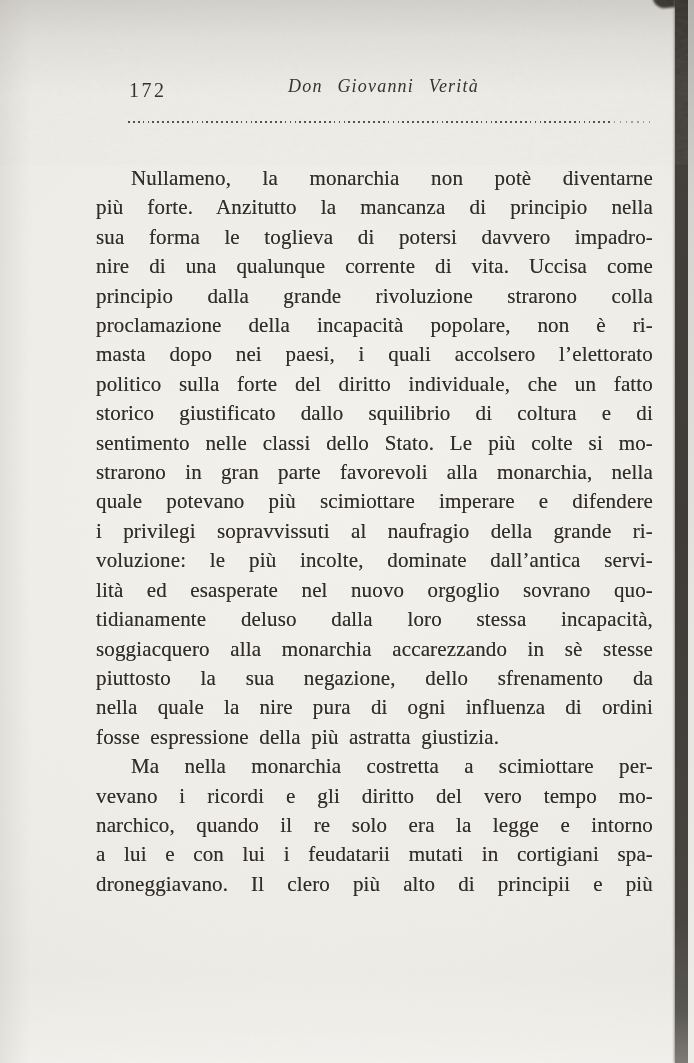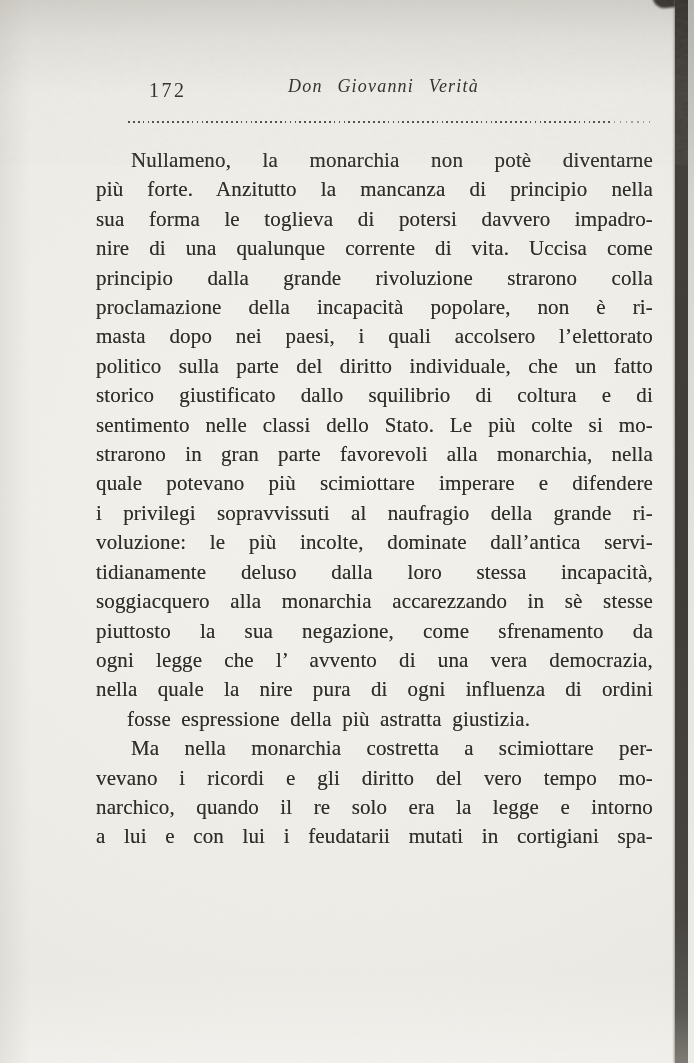--- a/index.html
+++ b/index.html
@@ -30,46 +30,46 @@
     transform: rotate(-6deg); filter: blur(1.2px);
   }
   .edge-strip {
     position: absolute; left: 688px; top: 0; width: 6px; height: 100%;
     background: linear-gradient(180deg, #b5b3ad 0%, #d6d4ce 18%, #e7e5df 55%, #f0eee9 100%);
   }
 
   .header { position: absolute; left: 96px; top: 76px; width: 557px; height: 30px; }
   .pagenum {
     position: absolute; left: 33px; top: 3px;
-    font-size: 20px; letter-spacing: 2.5px; margin-left: 20px;
+    font-size: 20px; letter-spacing: 2.5px;
   }
   .title {
     position: absolute; left: 0; right: 0; top: 0; text-align: center;
     font-style: italic; font-size: 18px;
     letter-spacing: 1.2px; word-spacing: 9px; padding-left: 18px;
   }
 
   .rule { position: absolute; left: 128px; top: 121px; width: 524px; height: 3px; }
   .rule-main {
     position: absolute; left: 0; top: 0; width: 482px; height: 2px;
     background: repeating-linear-gradient(90deg, #4e4b46 0, #4e4b46 1.7px, transparent 1.7px, transparent 4.9px);
   }
   .rule-faint {
     position: absolute; left: 486px; top: 0; width: 38px; height: 2px; opacity: .5;
     background: repeating-linear-gradient(90deg, #4e4b46 0, #4e4b46 1.4px, transparent 1.4px, transparent 5.8px);
   }
 
   .body {
-    position: absolute; left: 96px; top: 146px; width: 557px;
+    position: absolute; left: 96px; top: 164px; width: 557px;
     font-size: 21px; line-height: 29.4px; letter-spacing: .15px;
     text-shadow: 0 0 .4px rgba(45,42,38,.55);
   }
   .line { text-align: justify; text-align-last: justify; }
   .line.indent { text-indent: 35px; }
-  .line.end { text-align-last: left; word-spacing: .24em; margin-left: 31px; }
+  .line.end { text-align-last: left; word-spacing: .24em; }
 
   .grain { position: absolute; left: 0; top: 0; width: 694px; height: 1063px; pointer-events: none; }
 </style>
 </head>
 <body>
 
 <div class="scan">
 
   <div class="gutter-top"></div>
   <div class="gutter"></div>
@@ -86,37 +86,38 @@
   </div>
 
   <div class="body">
       <div class="line indent">Nullameno, la monarchia non potè diventarne</div>
       <div class="line">più forte. Anzitutto la mancanza di principio nella</div>
       <div class="line">sua forma le toglieva di potersi davvero impadro-</div>
       <div class="line">nire di una qualunque corrente di vita. Uccisa come</div>
       <div class="line">principio dalla grande rivoluzione strarono colla</div>
       <div class="line">proclamazione della incapacità popolare, non è ri-</div>
       <div class="line">masta dopo nei paesi, i quali accolsero l’elettorato</div>
-      <div class="line">politico sulla parte del diritto individuale, che un fatto</div>
+      <div class="line">politico sulla forte del diritto individuale, che un fatto</div>
       <div class="line">storico giustificato dallo squilibrio di coltura e di</div>
       <div class="line">sentimento nelle classi dello Stato. Le più colte si mo-</div>
       <div class="line">strarono in gran parte favorevoli alla monarchia, nella</div>
       <div class="line">quale potevano più scimiottare imperare e difendere</div>
       <div class="line">i privilegi sopravvissuti al naufragio della grande ri-</div>
       <div class="line">voluzione: le più incolte, dominate dall’antica servi-</div>
+      <div class="line">lità ed esasperate nel nuovo orgoglio sovrano quo-</div>
       <div class="line">tidianamente deluso dalla loro stessa incapacità,</div>
       <div class="line">soggiacquero alla monarchia accarezzando in sè stesse</div>
-      <div class="line">piuttosto la sua negazione, come sfrenamento da</div>
-      <div class="line">ogni legge che l’ avvento di una vera democrazia,</div>
+      <div class="line">piuttosto la sua negazione, dello sfrenamento da</div>
       <div class="line">nella quale la nire pura di ogni influenza di ordini</div>
       <div class="line end">fosse espressione della più astratta giustizia.</div>
       <div class="line indent">Ma nella monarchia costretta a scimiottare per-</div>
       <div class="line">vevano i ricordi e gli diritto del vero tempo mo-</div>
       <div class="line">narchico, quando il re solo era la legge e intorno</div>
       <div class="line">a lui e con lui i feudatarii mutati in cortigiani spa-</div>
+      <div class="line">droneggiavano. Il clero più alto di principii e più</div>
     </div>
 
   <svg class="grain" xmlns="http://www.w3.org/2000/svg" width="694" height="1063">
     <filter id="paperNoise">
       <feTurbulence type="fractalNoise" baseFrequency="0.8" numOctaves="2" seed="7"></feTurbulence>
       <feColorMatrix type="matrix" values="0 0 0 0 0.42  0 0 0 0 0.41  0 0 0 0 0.38  0 0 0 0.6 0"></feColorMatrix>
     </filter>
     <filter id="paperNoiseCoarse">
       <feTurbulence type="fractalNoise" baseFrequency="0.12 0.25" numOctaves="3" seed="11"></feTurbulence>
       <feColorMatrix type="matrix" values="0 0 0 0 0.55  0 0 0 0 0.54  0 0 0 0 0.50  0 0 0 0.5 0"></feColorMatrix>

